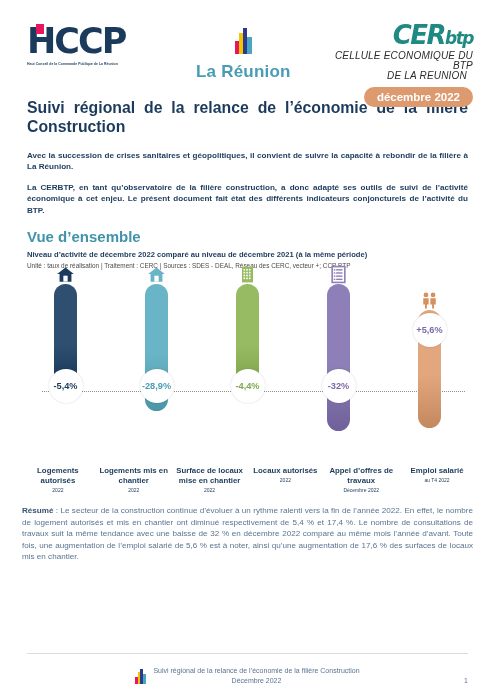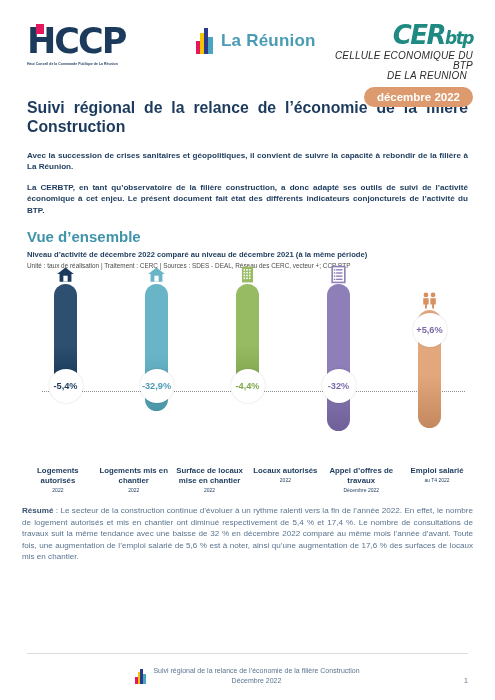--- a/index.html
+++ b/index.html
@@ -23,21 +23,21 @@
   }
   .hccp-tick {
     position:absolute; left:9px; top:2px;
     width:8px; height:10px; background:#e5175e;
   }
   .hccp-sub {
     font-size:3.4px; color:#1b3a5c; letter-spacing:.05px;
     margin-top:2px; white-space:nowrap; font-weight:600;
   }
 
-  .reunion-logo { position:absolute; left:196px; top:28px; display:flex; align-items:center; gap:8px; }
+  .reunion-logo { position:absolute; left:196px; top:28px; display:flex; align-items:center; gap:8px;flex-direction:column; }
   .reunion-mark { position:relative; width:17px; height:26px; }
   .reunion-mark i { position:absolute; bottom:0; display:block; }
   .rm1 { left:0;  width:4px; height:13px; background:#e5175e; }
   .rm2 { left:4px; width:4px; height:21px; background:#f5c400; }
   .rm3 { left:8px; width:4px; height:26px; background:#2b3a8f; }
   .rm4 { left:12px; width:5px; height:17px; background:#4aa6c0; }
   .reunion-text { font-size:17px; font-weight:bold; color:#4a9cb5; letter-spacing:.2px; }
 
   .cer-logo { position:absolute; right:22px; top:22px; width:145px; text-align:right; }
   .cer-word {
@@ -207,21 +207,21 @@
           </div>
         </div>
         <div class="col">
           <div class="icon-wrap" style="height: 8.04px;">
             <svg width="19" height="19" viewBox="0 0 24 24">
               <path d="M12 3 L1.5 11.5 H4.5 V21 H19.5 V11.5 H22.5 Z" fill="#69b4c6"></path>
               <rect x="9.3" y="13.5" width="5.4" height="7.5" fill="#ffffff"></rect>
             </svg>
           </div>
           <div class="bar" style="height: 127.387px; background: linear-gradient(rgb(105, 180, 198) 0%, rgb(105, 180, 198) 55%, rgb(74, 149, 167) 100%);">
-            <div class="badge" style="color: rgb(74, 156, 181); top: 84.96px;">-32,9%</div>
+            <div class="badge" style="color: rgb(74, 156, 181); top: 84.96px;">-28,9%</div>
           </div>
         </div>
         <div class="col">
           <div class="icon-wrap" style="height: 8.04px;">
             <svg width="19" height="19" viewBox="0 0 24 24">
               <rect x="5" y="2" width="14" height="20" fill="#96bb63"></rect>
               <rect x="7" y="5" width="2" height="2.1" fill="#ffffff"></rect>
               <rect x="10.4" y="5" width="2" height="2.1" fill="#ffffff"></rect>
               <rect x="13.8" y="5" width="2" height="2.1" fill="#ffffff"></rect>
               <rect x="7" y="8.6" width="2" height="2.1" fill="#ffffff"></rect>

